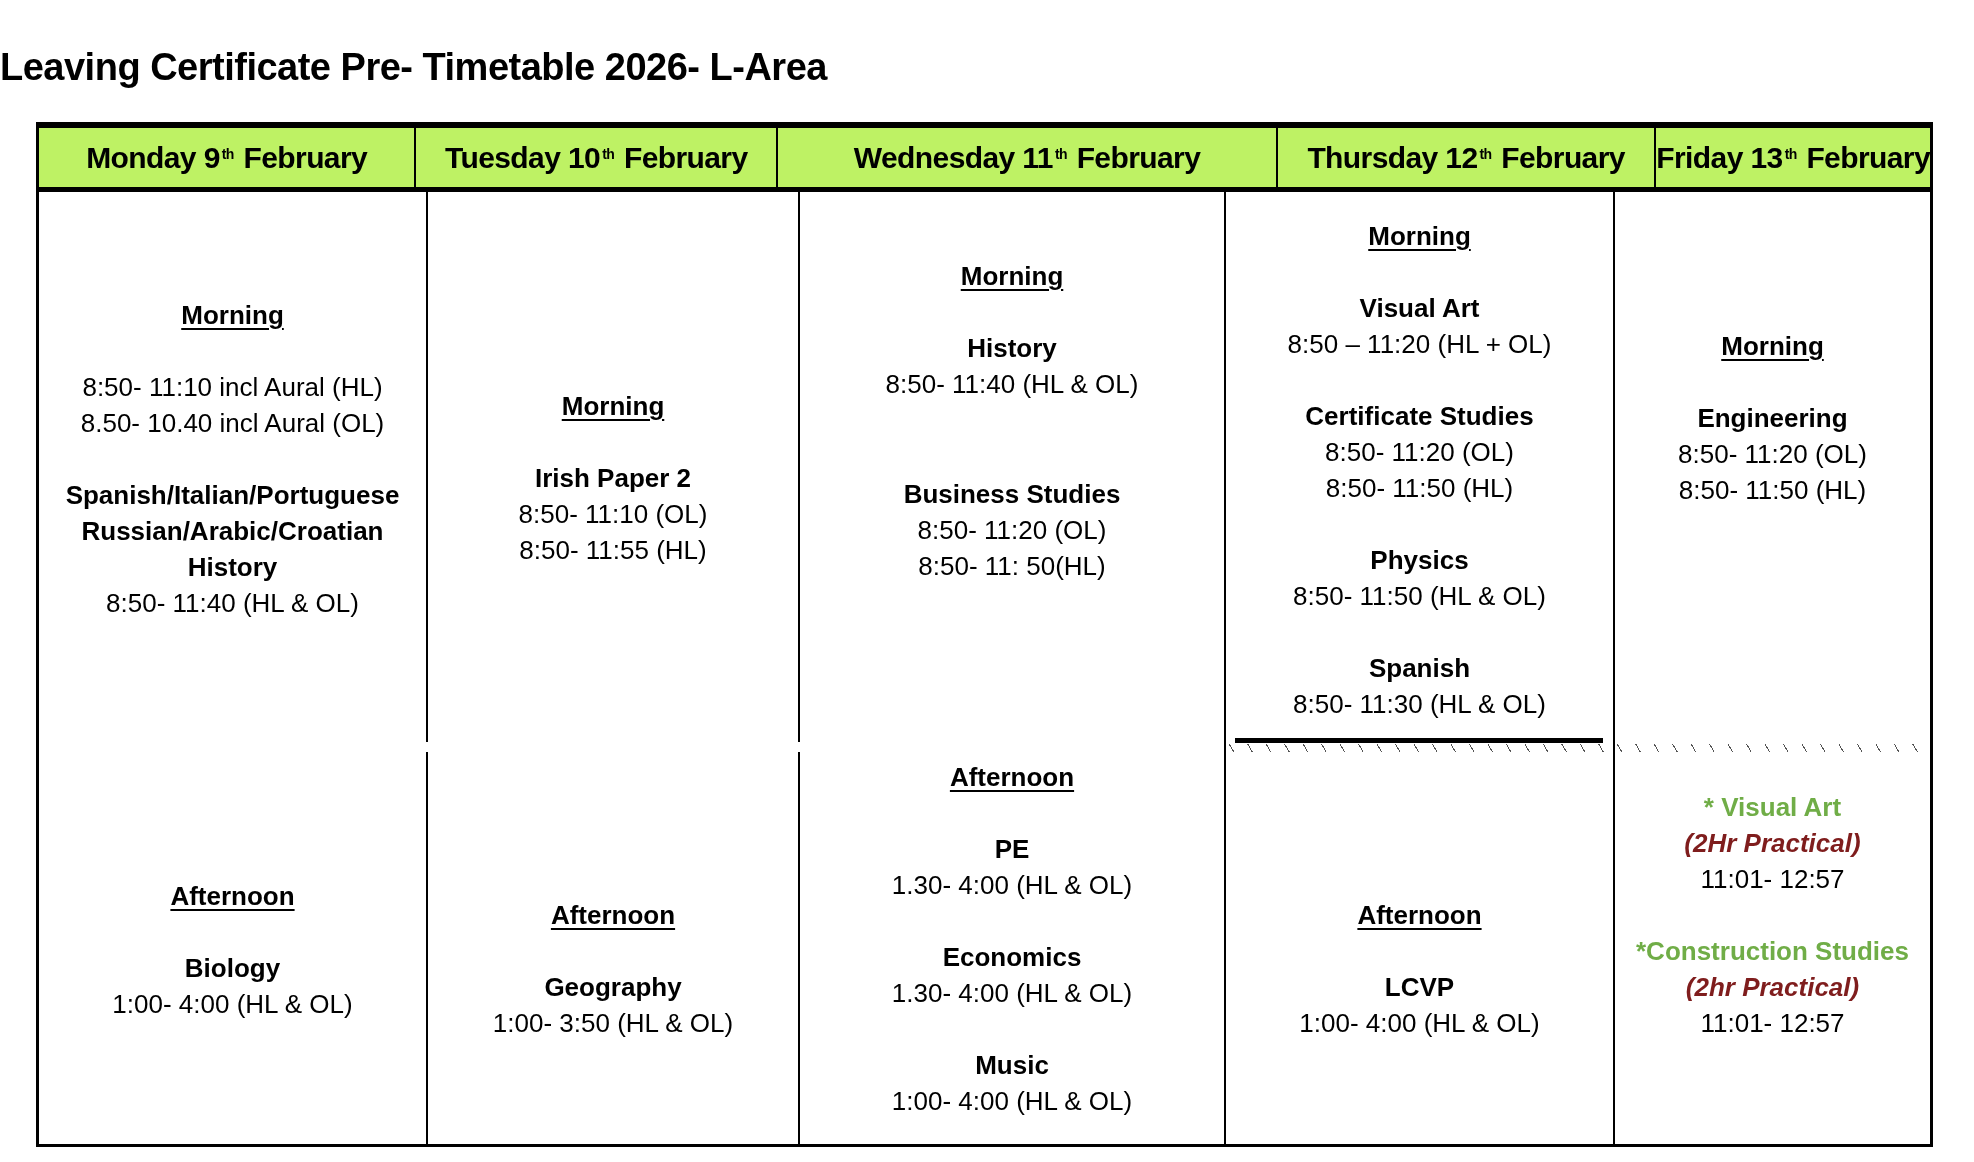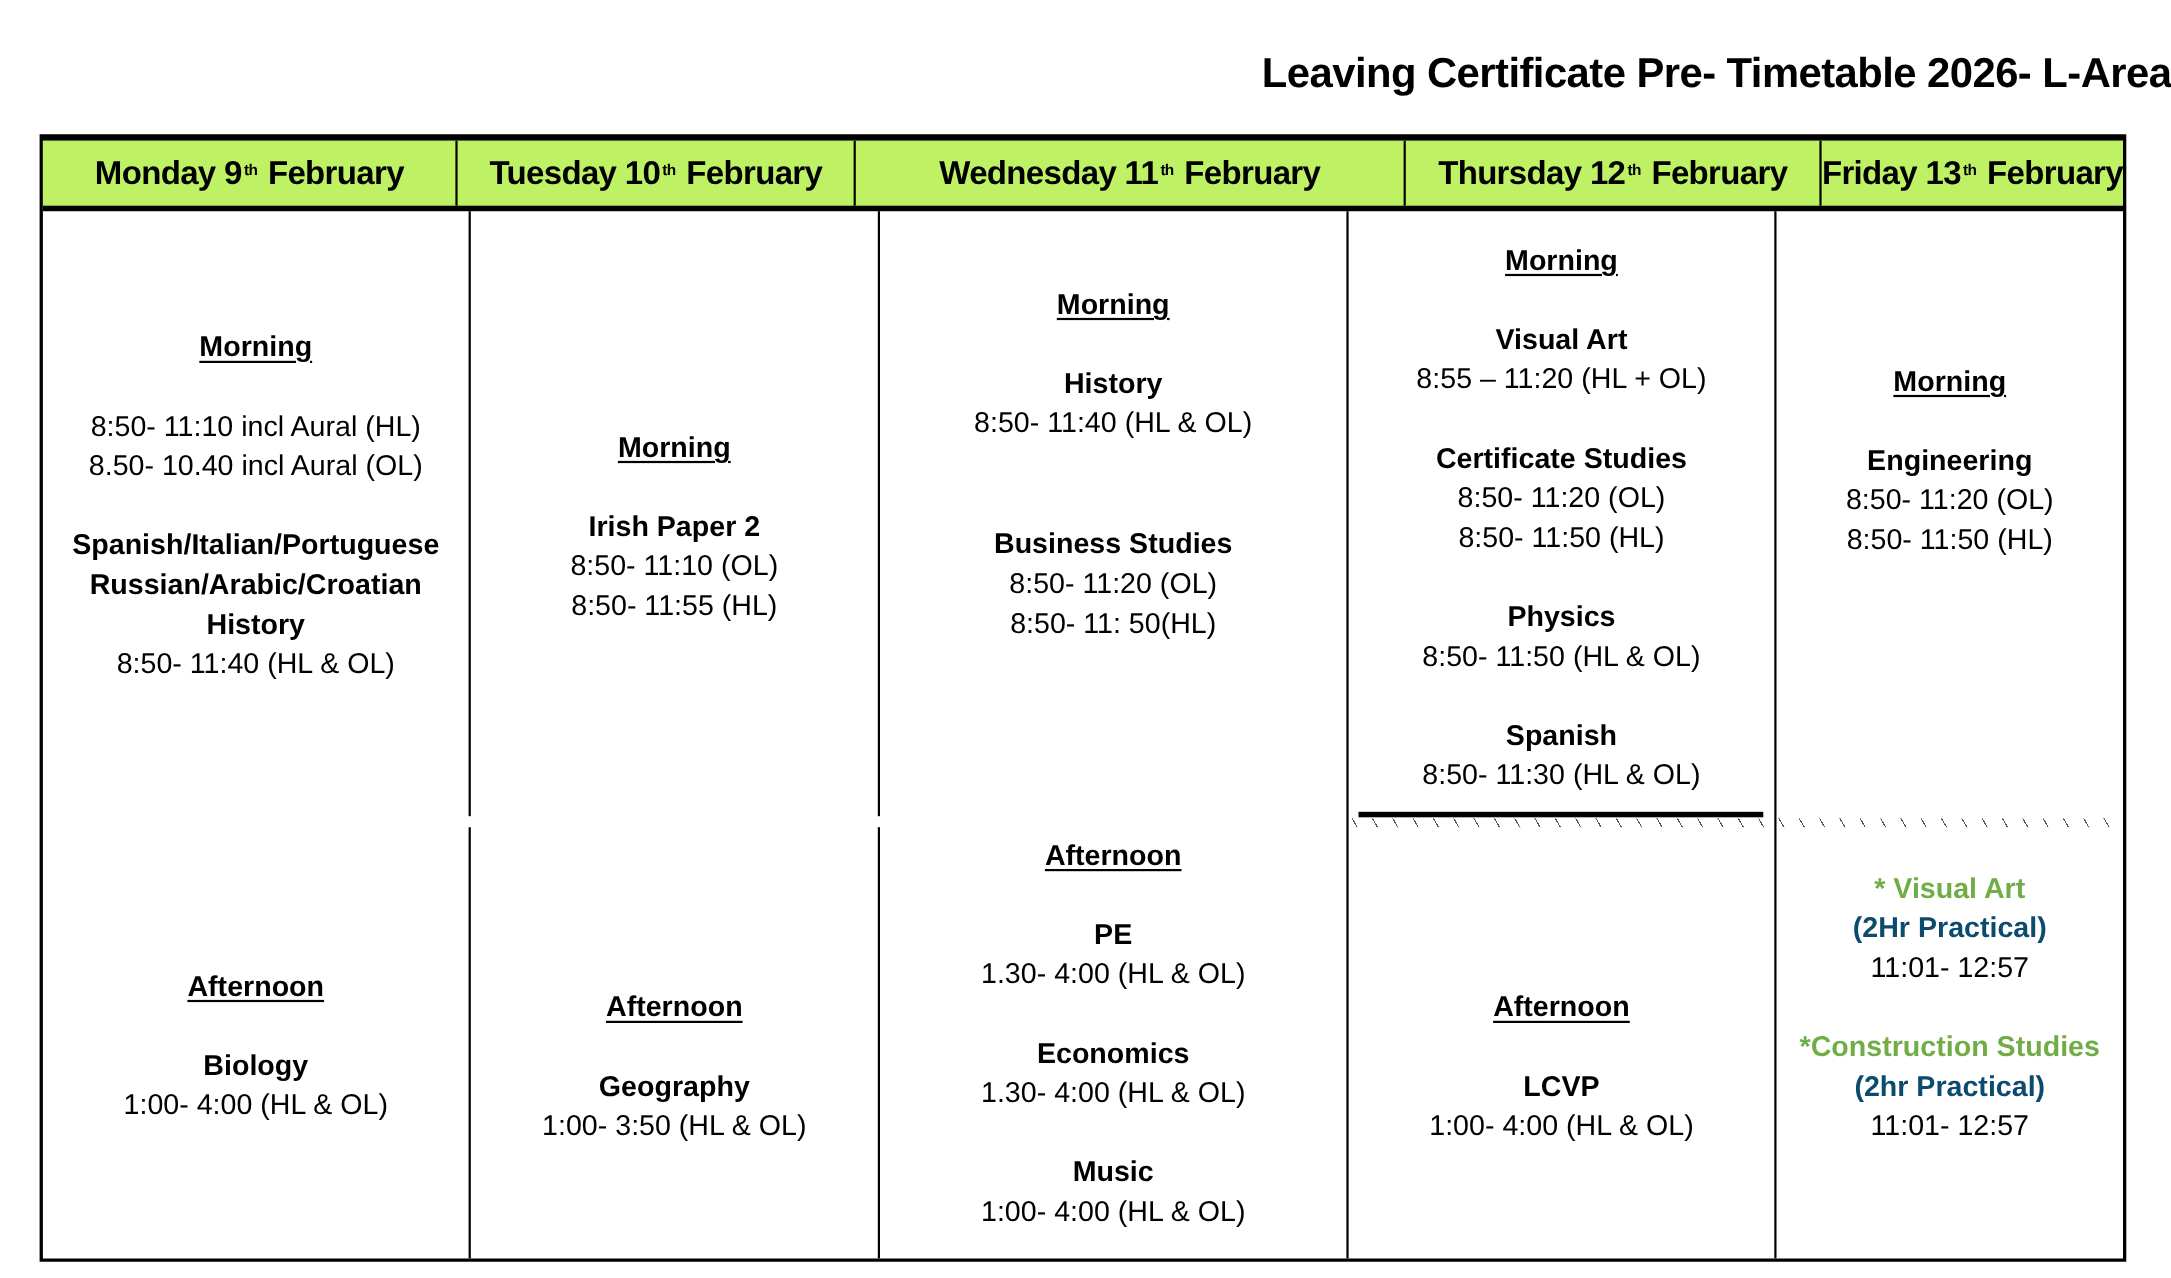--- a/index.html
+++ b/index.html
@@ -1,39 +1,39 @@
 <!DOCTYPE html>
 <html><head>
   <meta charset="utf-8">
   <style>
     html, body { margin: 0; padding: 0; background: #ffffff; }
     body { width: 1974px; height: 1162px; position: relative; overflow: hidden;
            font-family: "Liberation Sans", "DejaVu Sans", sans-serif; color: #000; }
-    .title { position: absolute; top: 46px; left: 0; width: 1974px; text-align: right;
+    .title { position: absolute; top: 46px; left: 0; width: 1974px; text-align: left;
              font-weight: bold; font-size: 38px; letter-spacing: -0.5px; }
     .table { position: absolute; left: 36px; top: 122px; width: 1897px; height: 1025px;
              box-sizing: border-box; border: 3px solid #000; border-top-width: 6px; }
     .header-row { position: absolute; left: 0; top: 0; right: 0; height: 59px;
                   background: #bef264; border-bottom: 5px solid #000; display: flex; }
     .hcell { height: 100%; box-sizing: border-box; border-right: 2px solid #000;
              display: flex; align-items: center; justify-content: center;
              font-weight: bold; font-size: 30px; letter-spacing: -0.6px; white-space: nowrap; }
     .hcell:last-child { border-right: none; }
     .hcell sup { font-size: 14px; position: relative; top: -4px; margin: 0 2px; }
     .body-row { position: absolute; left: 0; right: 0; top: 64px; bottom: 0; }
     .col { position: absolute; top: 0; bottom: 0; }
     .vline { position: absolute; width: 2px; background: #000; }
     .block { position: absolute; left: 0; right: 0; text-align: center; }
     .sess { font-weight: bold; text-decoration: underline; text-decoration-thickness: 2px;
             text-underline-offset: 4px; font-size: 26px; line-height: 36px; display: block; margin-bottom: 36px; }
     .subj { font-weight: bold; font-size: 26px; line-height: 36px; display: block; }
     .time { font-size: 26px; line-height: 36px; display: block; }
     .gap { display: block; height: 36px; }
     .green { color: #70ad47; }
-    .red { color: #0c4a6e; }
+    .red { color: #7f1d1d; font-style: italic; }
     .hatch { position: absolute; height: 8px;
              background-image: repeating-linear-gradient(60deg, transparent 0 8px, #555 8px 9px, transparent 9px 16px); }
     .thick-line { position: absolute; height: 5px; background: #000; }
   </style>
 </head>
 <body>
 
 <div class="title">Leaving Certificate Pre- Timetable 2026- L-Area</div>
 
 <div class="table">
@@ -129,21 +129,21 @@
         <span class="gap"></span>
         <span class="subj">Music</span>
         <span class="time">1:00- 4:00 (HL &amp; OL)</span>
       </div>
     </div>
 
     <div class="col" style="left:1187px; width:387px">
       <div class="block" style="top:26px">
         <span class="sess">Morning</span>
         <span class="subj">Visual Art</span>
-        <span class="time">8:55 – 11:20 (HL + OL)</span>
+        <span class="time">8:50 – 11:20 (HL + OL)</span>
         <span class="gap"></span>
         <span class="subj">Certificate Studies</span>
         <span class="time">8:50- 11:20 (OL)</span>
         <span class="time">8:50- 11:50 (HL)</span>
         <span class="gap"></span>
         <span class="subj">Physics</span>
         <span class="time">8:50- 11:50 (HL &amp; OL)</span>
         <span class="gap"></span>
         <span class="subj">Spanish</span>
         <span class="time">8:50- 11:30 (HL &amp; OL)</span>

